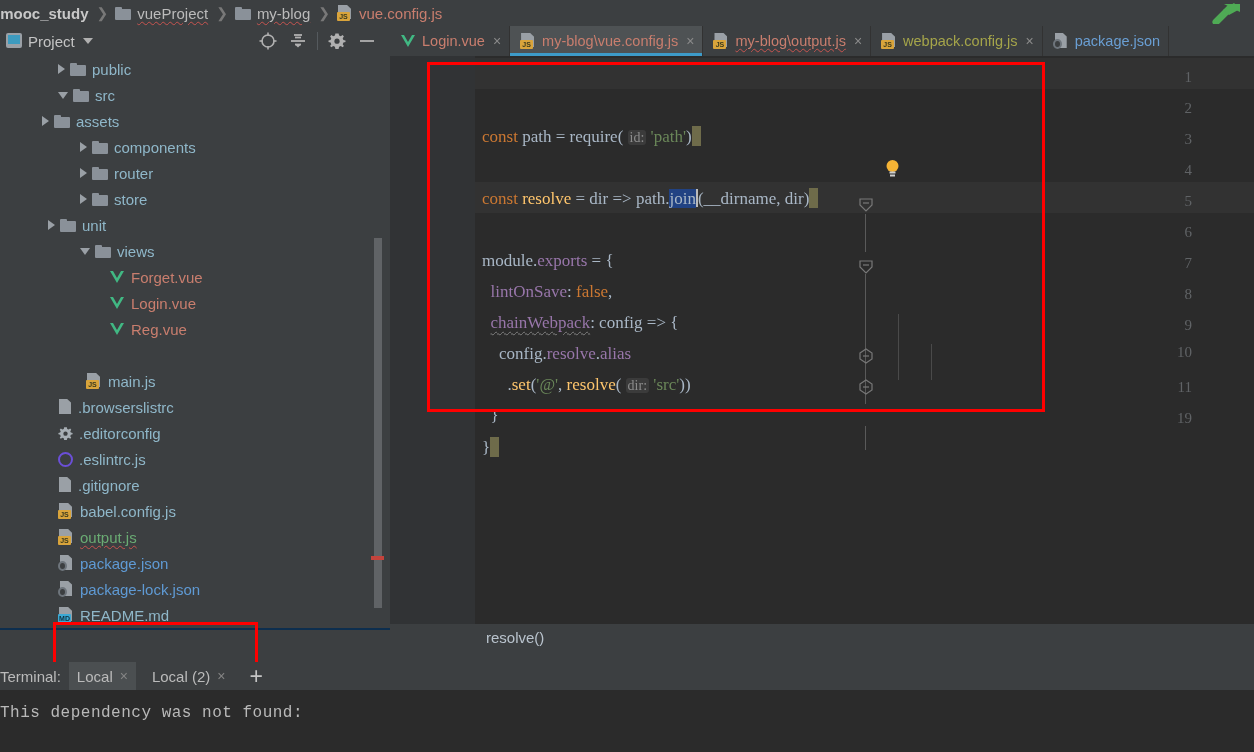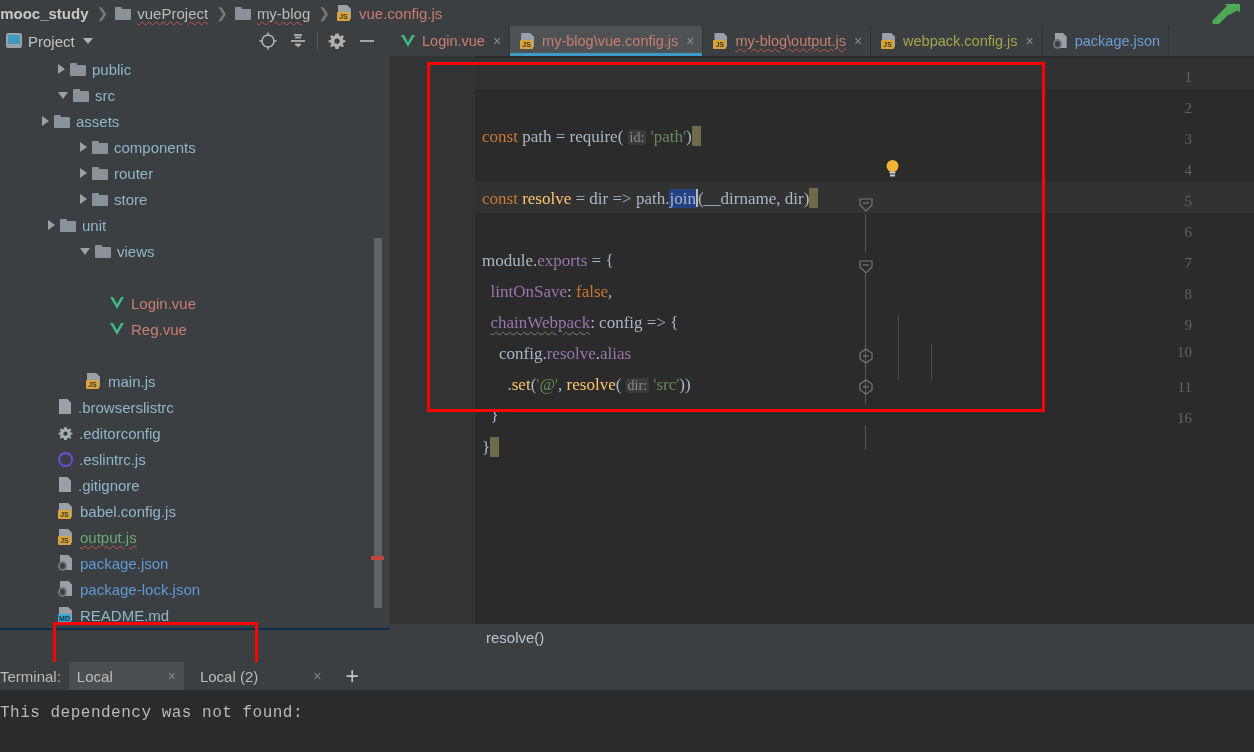--- a/index.html
+++ b/index.html
@@ -213,21 +213,21 @@
   .editor-status .txt { position:absolute; left:96px; top:5px; font-size:15px; color:#b9c3cd;}
 
   
   .term-tabs {
     position:absolute; left:0; top:662px; width:1254px; height:28px; background:#3c3f41;
     display:flex; align-items:center;
   }
   .term-label { font-size:15px; color:#bbbbbb; margin-left:0px; }
   .term-tab {
     display:flex; align-items:center; height:28px; padding:0 8px; margin-left:8px;
-    font-size:15px; color:#bbbbbb;gap:48px;
+    font-size:15px; color:#bbbbbb;
   }
   .term-tab.active { background:#4b4f51; }
   .term-tab .x { margin-left:7px; color:#858585; font-size:14px; }
   .term-plus { margin-left:16px; color:#c5c5c5; font-size:23px; line-height:1; }
   .term-body {
     position:absolute; left:0; top:690px; width:1254px; height:62px; background:#2b2b2b;
   }
   .term-text {
     position:absolute; left:0px; top:14px; font-family:"Liberation Mono", monospace;
     font-size:16px; color:#b9b9b9; letter-spacing:0.5px;
@@ -386,20 +386,28 @@
     <div class="row" style="padding-left:48px;top:156px;position:absolute;width:390px">
       <span class="arrow right"></span>
       <span class="ic folder-ic"></span>
       <span class="row-label teal">unit</span>
     </div>
     <div class="row" style="padding-left:80px;top:182px;position:absolute;width:390px">
       <span class="arrow down"></span>
       <span class="ic folder-ic"></span>
       <span class="row-label teal">views</span>
     </div>
+    <div class="row" style="padding-left:109px;top:208px;position:absolute;width:390px">
+      <span class="ic vue-ic">
+        <svg width="16" height="16" viewBox="0 0 16 16">
+            <path d="M1 2 L8 14 L15 2 L12 2 L8 9 L4 2 Z" fill="#41b883"></path>
+          </svg>
+      </span>
+      <span class="row-label red">Forget.vue</span>
+    </div>
     <div class="row" style="padding-left:109px;top:234px;position:absolute;width:390px">
       <span class="ic vue-ic">
         <svg width="16" height="16" viewBox="0 0 16 16">
             <path d="M1 2 L8 14 L15 2 L12 2 L8 9 L4 2 Z" fill="#41b883"></path>
           </svg>
       </span>
       <span class="row-label red">Login.vue</span>
     </div>
     <div class="row" style="padding-left:109px;top:260px;position:absolute;width:390px">
       <span class="ic vue-ic">
@@ -495,21 +503,21 @@
     <div class="lineno" style="top:44px;">2</div>
     <div class="lineno" style="top:75px;">3</div>
     <div class="lineno" style="top:106px;">4</div>
     <div class="lineno" style="top:137px;">5</div>
     <div class="lineno" style="top:168px;">6</div>
     <div class="lineno" style="top:199px;">7</div>
     <div class="lineno" style="top:230px;">8</div>
     <div class="lineno" style="top:261px;">9</div>
     <div class="lineno" style="top:288px;">10</div>
     <div class="lineno" style="top:323px;">11</div>
-    <div class="lineno" style="top:354px;">16</div>
+    <div class="lineno" style="top:354px;">19</div>
 
     <div class="fold-line" style="left:475px;top:158px;height:38px;"></div>
     <div class="fold-line" style="left:475px;top:218px;height:130px;"></div>
     <div class="fold-line" style="left:475px;top:370px;height:24px;"></div>
 
     <div class="fold" style="left:468px;top:141px;">
       <svg width="16" height="16" viewBox="0 0 16 16">
           <path d="M2 2 L14 2 L14 8 L8 14 L2 8 Z" fill="none" stroke="#787878" stroke-width="1.2"></path>
           <line x1="5" y1="6" x2="11" y2="6" stroke="#787878" stroke-width="1.2"></line>
         </svg>

